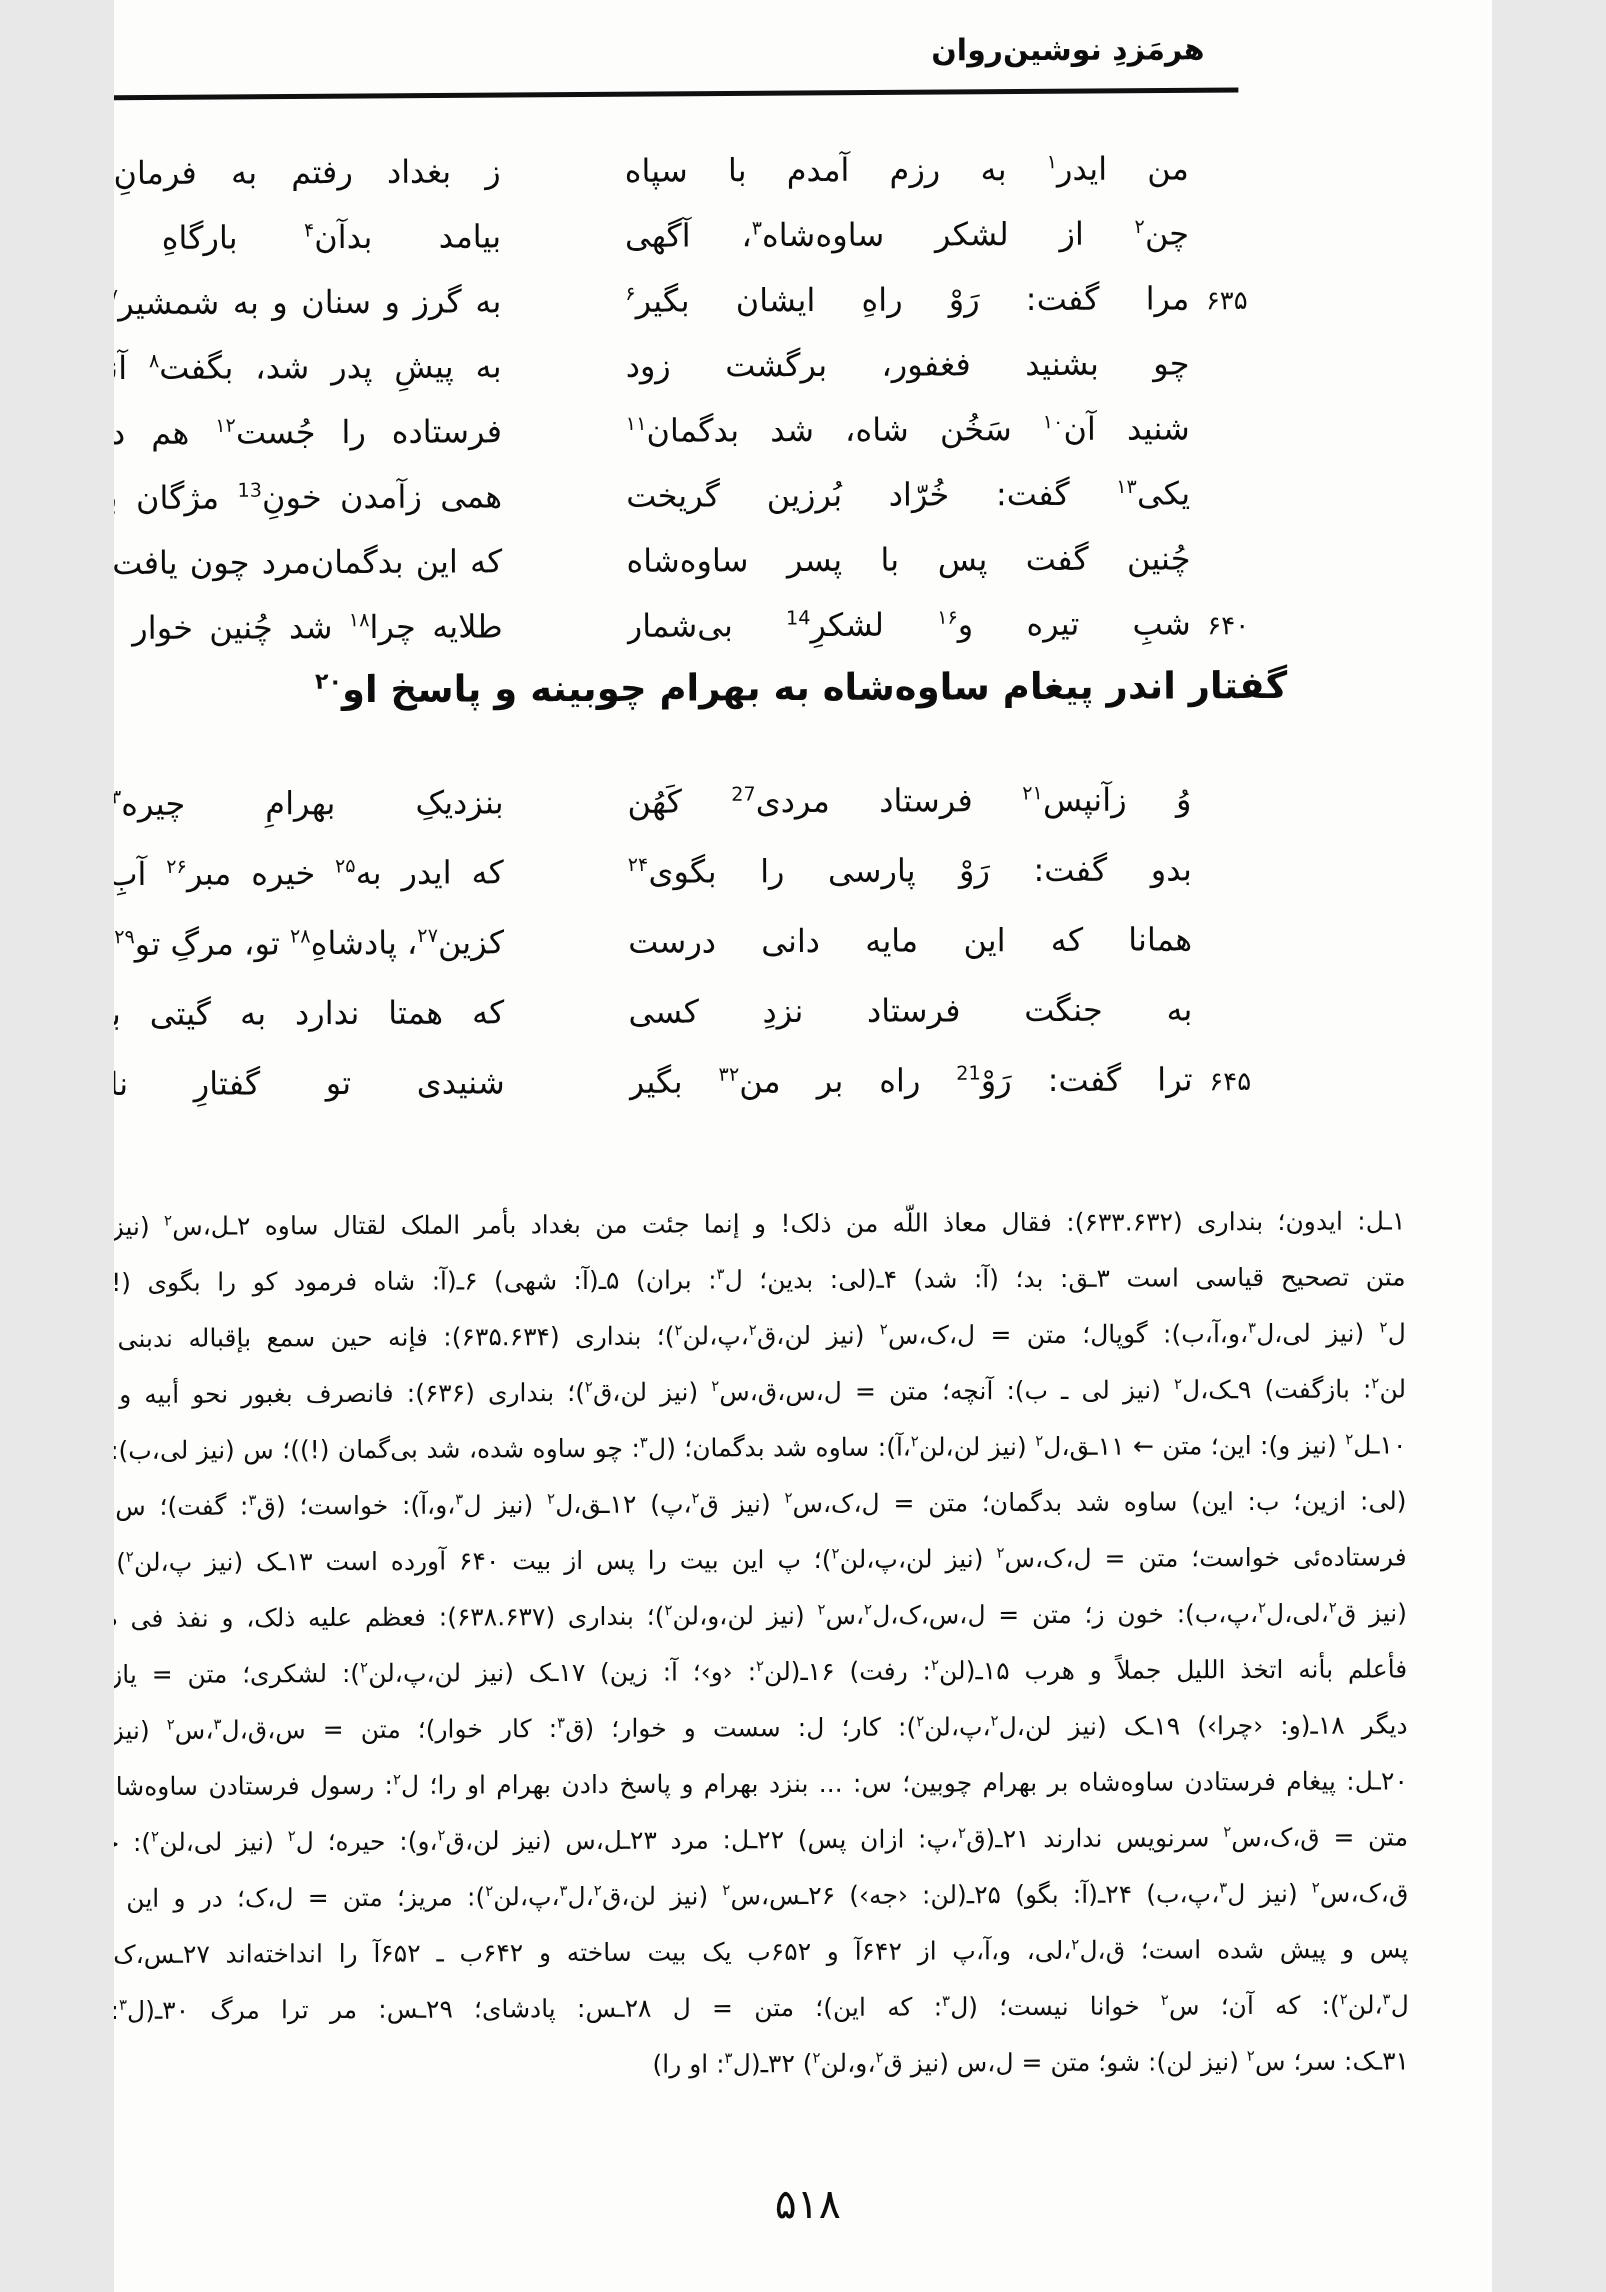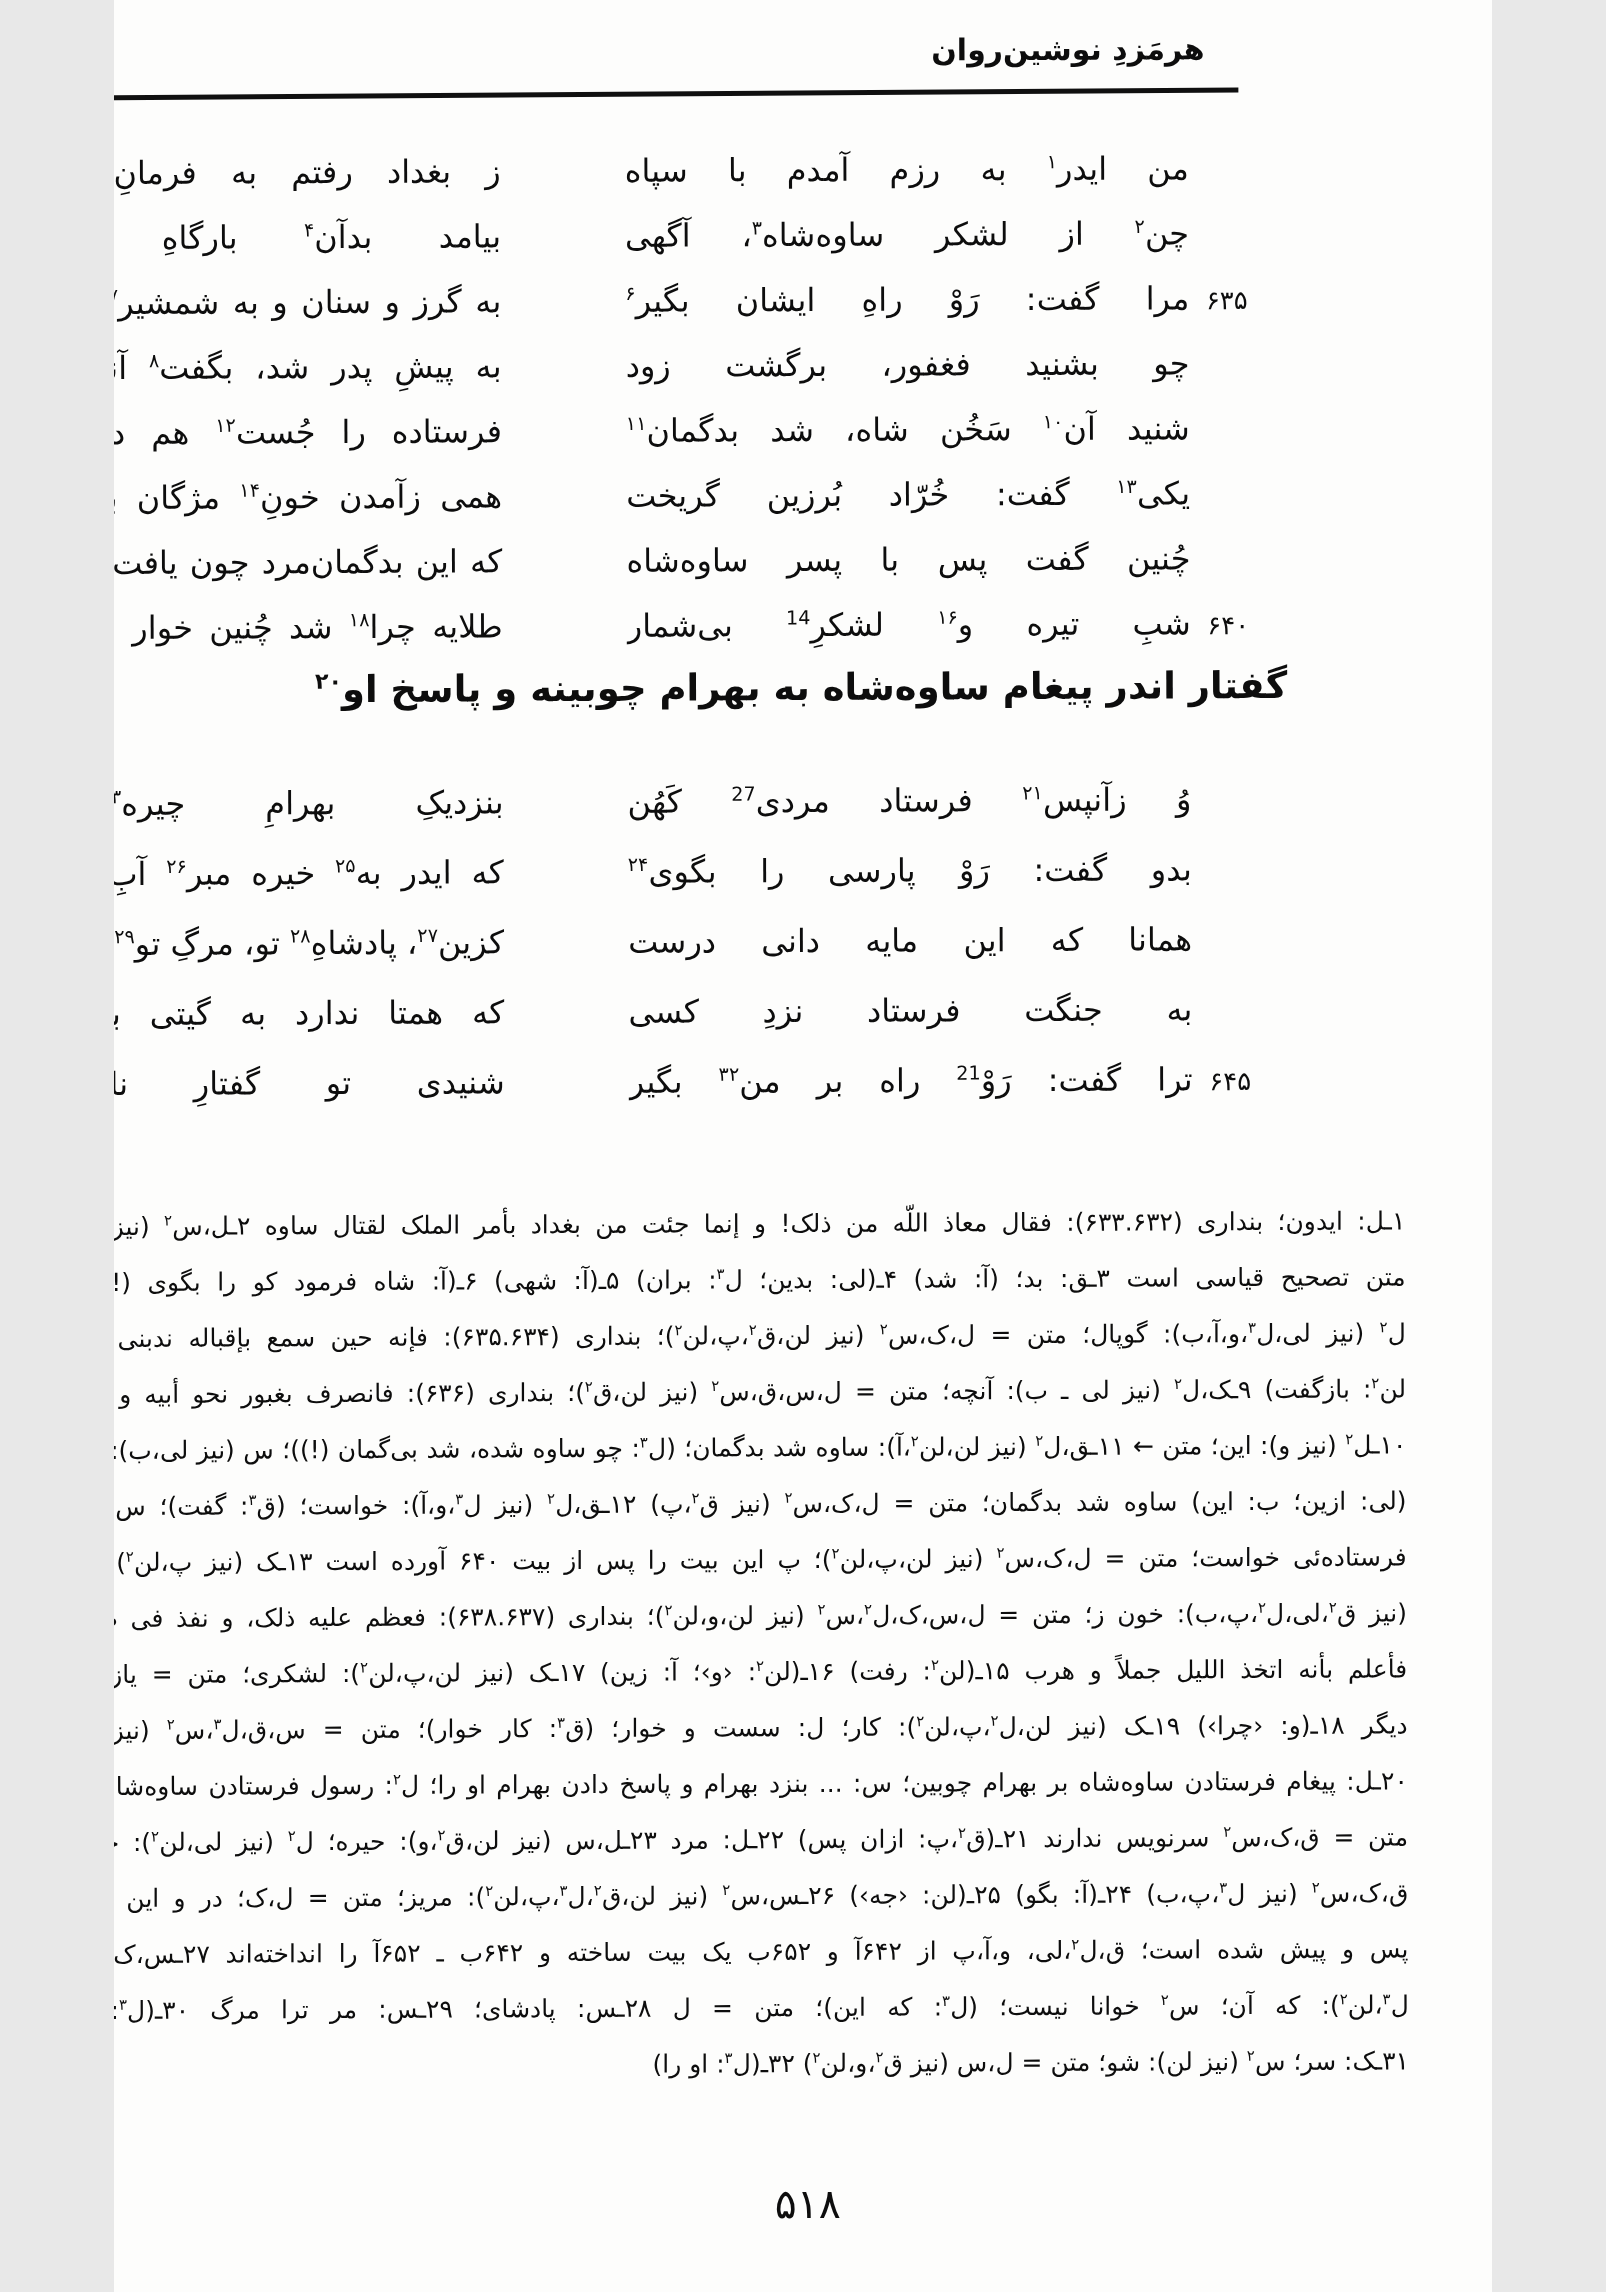--- a/index.html
+++ b/index.html
@@ -91,21 +91,21 @@
       <div class="bayt">
         <span class="bayt-num"></span>
         <div class="hemistich h1">شنید آن<sup>۱۰</sup> سَخُن شاه، شد بدگمان<sup>۱۱</sup></div>
         <span class="col-gap"></span>
         <div class="hemistich h2">فرستاده را جُست<sup>۱۲</sup> هم درزمان!</div>
       </div>
       <div class="bayt">
         <span class="bayt-num"></span>
         <div class="hemistich h1">یکی<sup>۱۳</sup> گفت: خُرّاد بُرزین گریخت</div>
         <span class="col-gap"></span>
-        <div class="hemistich h2">همی زآمدن خونِ<sup>۱۴</sup> مژگان بریخت!</div>
+        <div class="hemistich h2">همی زآمدن خونِ<sup>13</sup> مژگان بریخت!</div>
       </div>
       <div class="bayt">
         <span class="bayt-num"></span>
         <div class="hemistich h1">چُنین گفت پس با پسر ساوه‌شاه</div>
         <span class="col-gap"></span>
         <div class="hemistich h2">که این بدگمان‌مرد چون یافت<sup>16</sup> راه؟</div>
       </div>
       <div class="bayt">
         <span class="bayt-num">۶۴۰</span>
         <div class="hemistich h1">شبِ تیره و<sup>۱۶</sup> لشکرِ<sup>14</sup> بی‌شمار</div>

